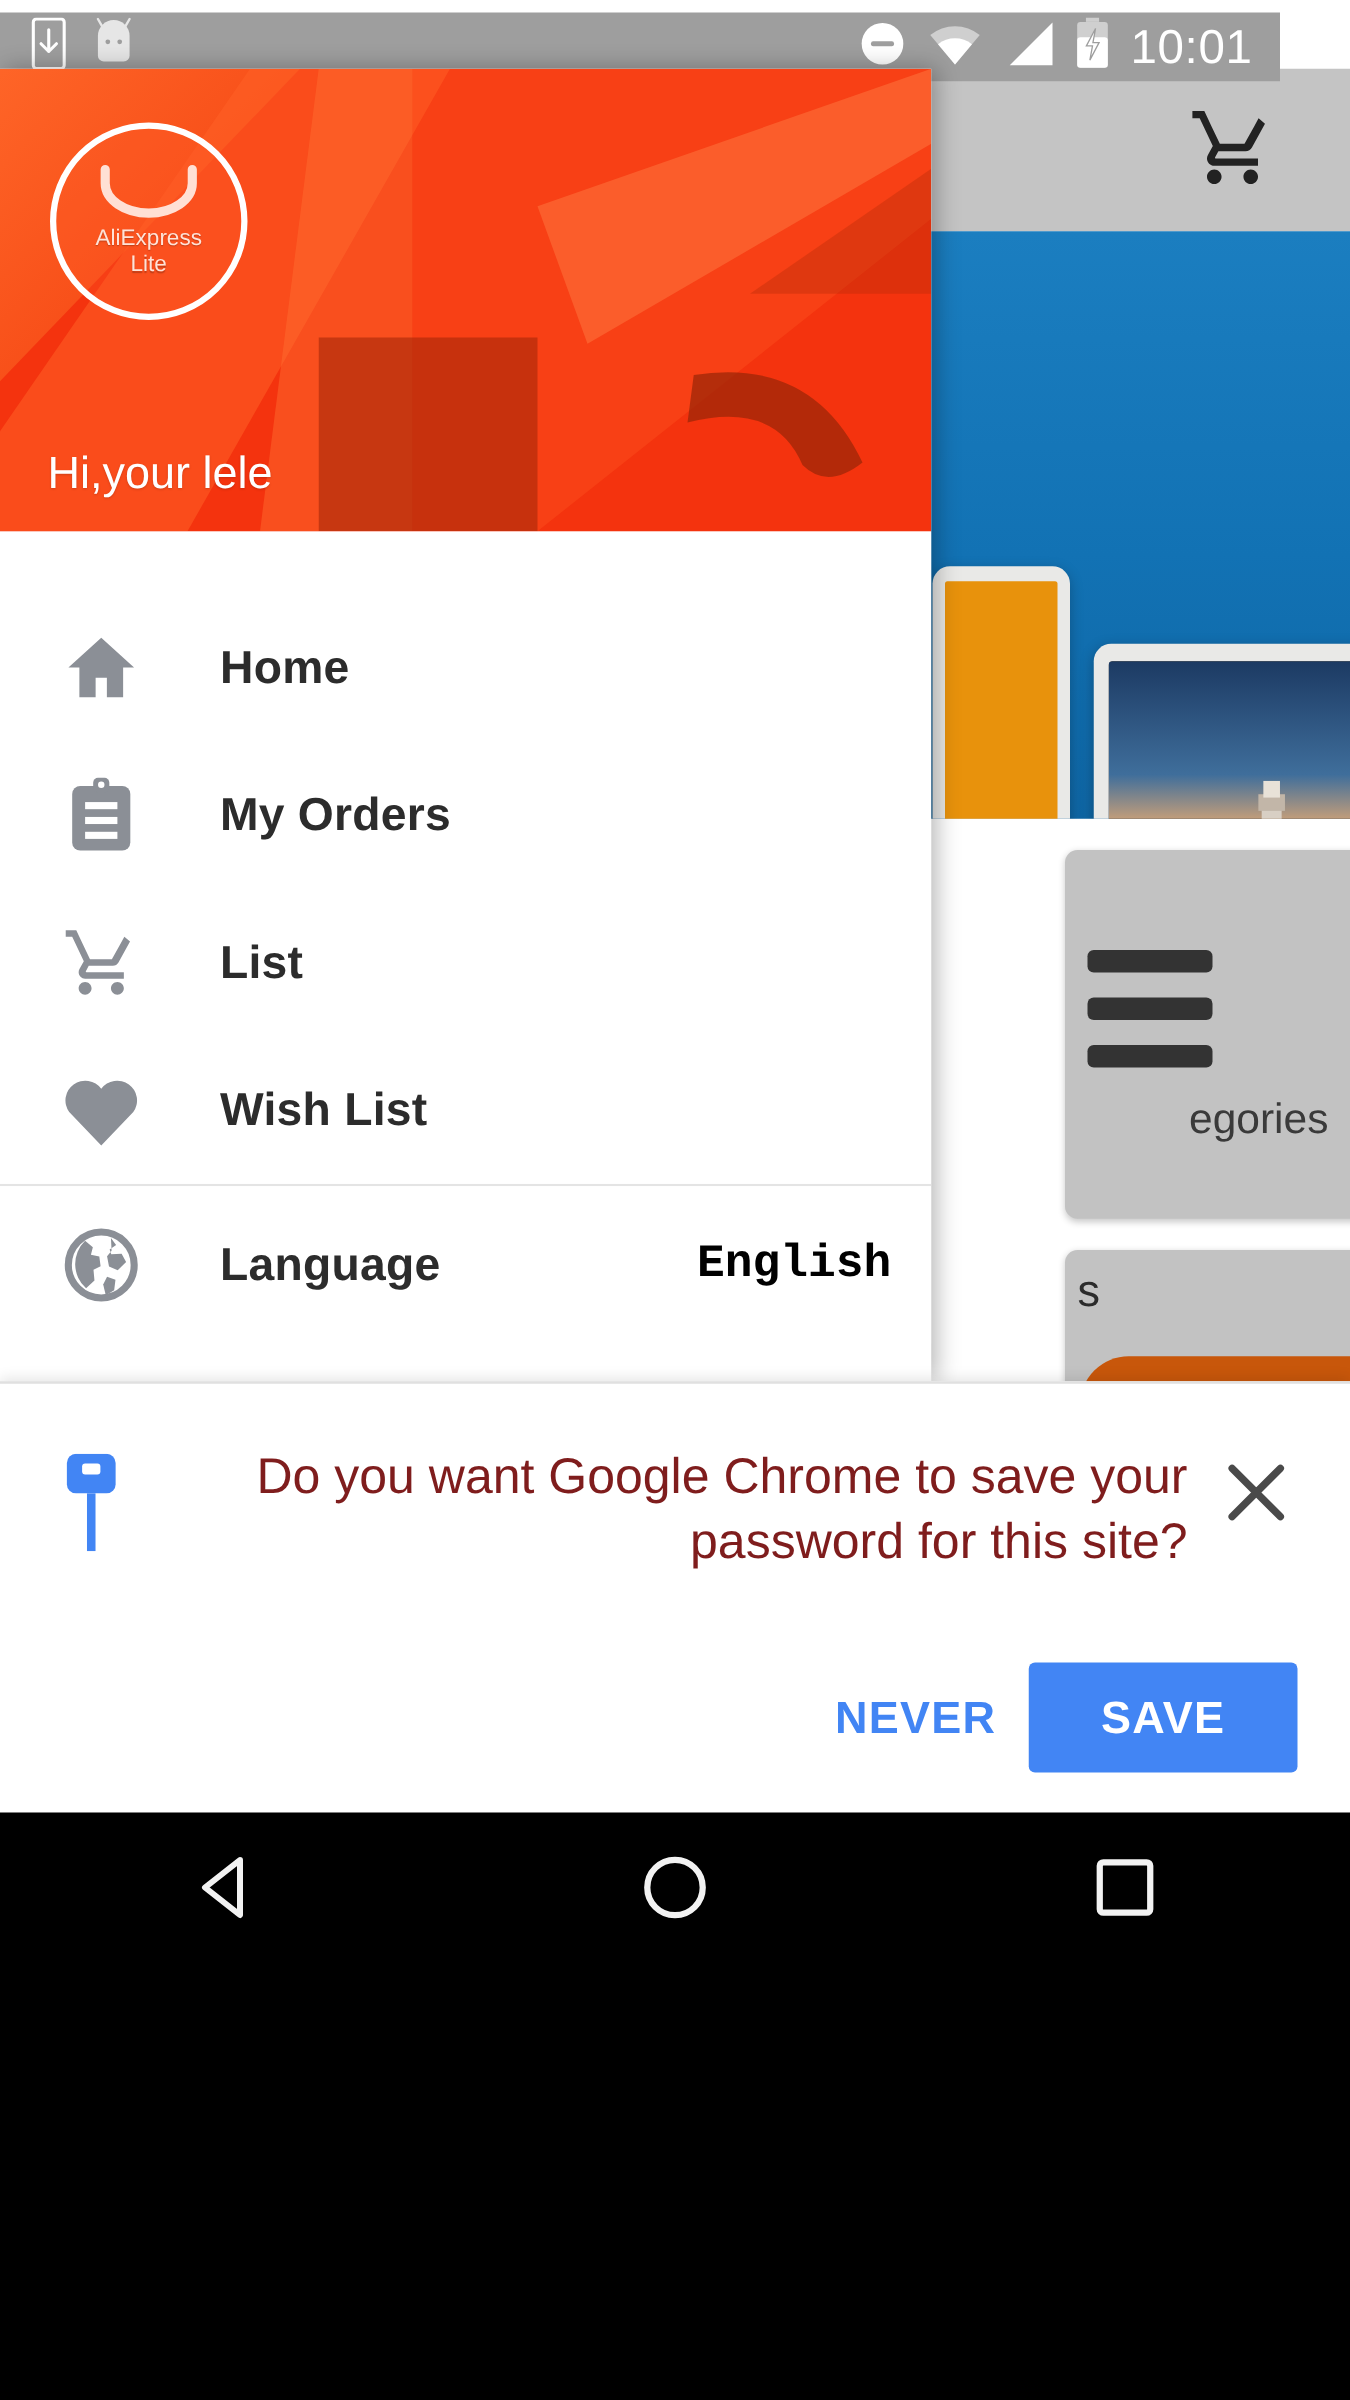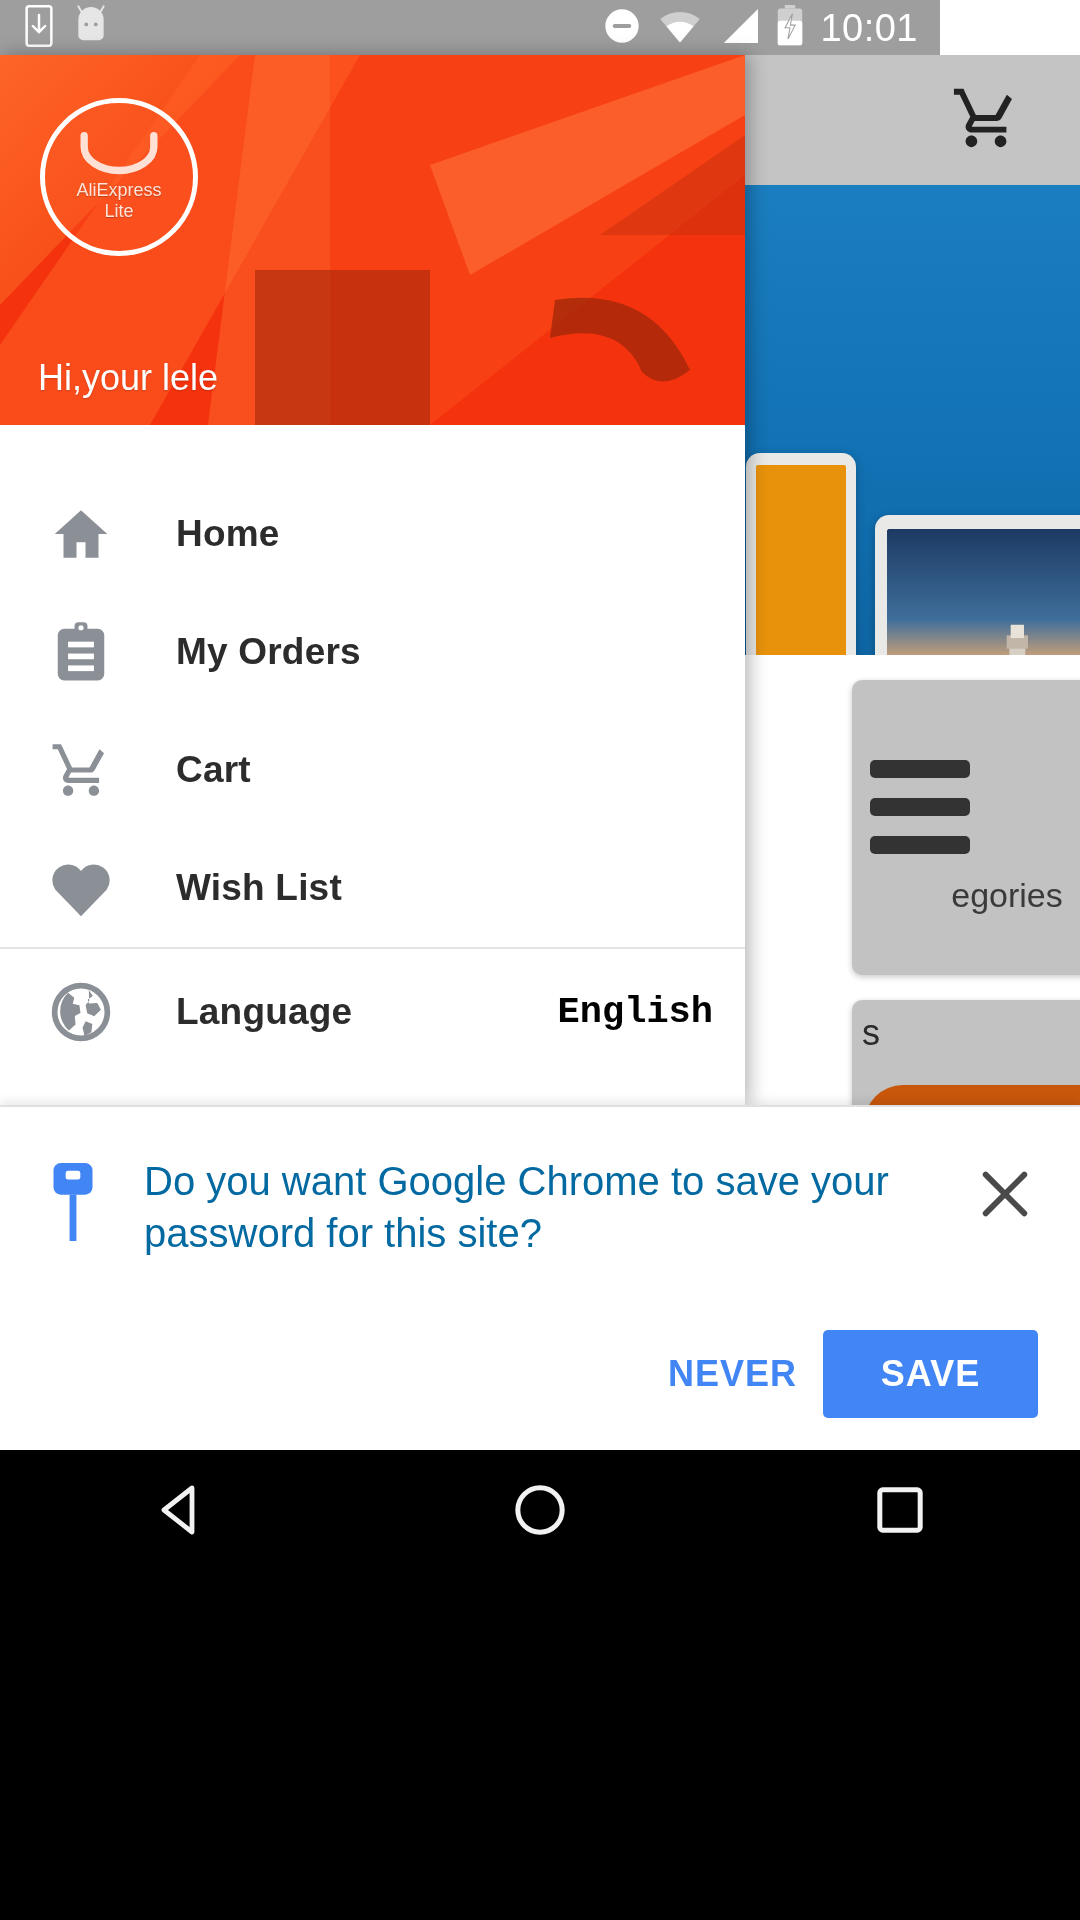--- a/index.html
+++ b/index.html
@@ -6,21 +6,21 @@
   html, body {
     width: 1080px; height: 1920px;
     background: #ffffff;
     font-family: "Liberation Sans", sans-serif;
     overflow: hidden;
   }
   #screen { position: relative; width: 1080px; height: 1920px; overflow: hidden; background: #fff; }
 
   
   #statusbar {
-    position: absolute; left: 0; top: 0; width: 940px; height: 55px;
+    position: absolute; left: 0; top: 10px; width: 1024px; height: 55px;
     background: #9e9e9e; display: flex; align-items: center;
   }
   .sb-left { display: flex; align-items: center; gap: 18px; padding-left: 24px; }
   .sb-right { margin-left: auto; display: flex; align-items: center; gap: 16px; padding-right: 22px; }
   .sb-clock { color: #fff; font-size: 38px; font-weight: 400; letter-spacing: 0.5px; line-height: 1; }
 
   
   #app-bg { position: absolute; left: 0; top: 55px; width: 1080px; height: 1390px; background: #ffffff; }
   #app-toolbar {
     position: absolute; left: 0; top: 0; width: 1080px; height: 130px;
@@ -104,21 +104,21 @@
   
   #infobar {
     position: absolute; left: 0; top: 1105px; width: 1080px; height: 345px;
     background: #ffffff; border-top: 2px solid #e0e0e0;
     box-shadow: 0 -3px 10px rgba(0,0,0,.10);
   }
   #infobar-row { display: flex; align-items: flex-start; padding: 48px 40px 0 48px; }
   #key-icon { width: 58px; flex: 0 0 58px; margin-top: 8px; }
   #infobar-text {
     flex: 1; padding-left: 38px; padding-right: 20px;
-    font-size: 40px; line-height: 52px; color: #0369a1;
+    font-size: 40px; line-height: 52px; color: #7f1d1d; text-align: right;
   }
   #infobar-close { flex: 0 0 70px; display: flex; align-items: center; justify-content: center; margin-top: 10px; }
   #infobar-buttons {
     position: absolute; right: 42px; bottom: 32px;
     display: flex; align-items: center; 
   }
   #never-btn {
     color: #4285f4; font-size: 36px; font-weight: bold; letter-spacing: 1px;
     background: none; border: none; padding: 18px 26px; cursor: pointer;
     font-family: "Liberation Sans", sans-serif;
@@ -324,21 +324,21 @@
       </span>
       <span class="menu-label">My Orders</span>
     </div>
 
     <div class="menu-item">
       <span class="menu-icon">
         <svg width="66" height="62" viewBox="0 0 24 24" fill="#8b8f96">
           <path d="M7 18c-1.1 0-2 .9-2 2s.9 2 2 2 2-.9 2-2-.9-2-2-2zm10 0c-1.1 0-2 .9-2 2s.9 2 2 2 2-.9 2-2-.9-2-2-2zM7.2 14.8l.03-.12.9-1.68h7.45c.75 0 1.41-.41 1.75-1.03l3.58-6.49L19.16 4h-.01l-1.1 2-2.76 5H8.53l-.13-.27L6.16 6l-.95-2-.94-2H1v2h2l3.6 7.59-1.35 2.44C5.09 14.37 5 14.67 5 15c0 1.1.9 2 2 2h12v-2H7.42c-.13 0-.24-.11-.22-.2z"></path>
         </svg>
       </span>
-      <span class="menu-label">Cart</span>
+      <span class="menu-label">List</span>
     </div>
 
     <div class="menu-item">
       <span class="menu-icon">
         <svg width="66" height="60" viewBox="0 0 24 22" fill="#8b8f96">
           <path d="M12 21.4 L2.6 11.6 A5.8 5.8 0 0 1 12 4.8 A5.8 5.8 0 0 1 21.4 11.6 Z"></path>
         </svg>
       </span>
       <span class="menu-label">Wish List</span>
     </div>

